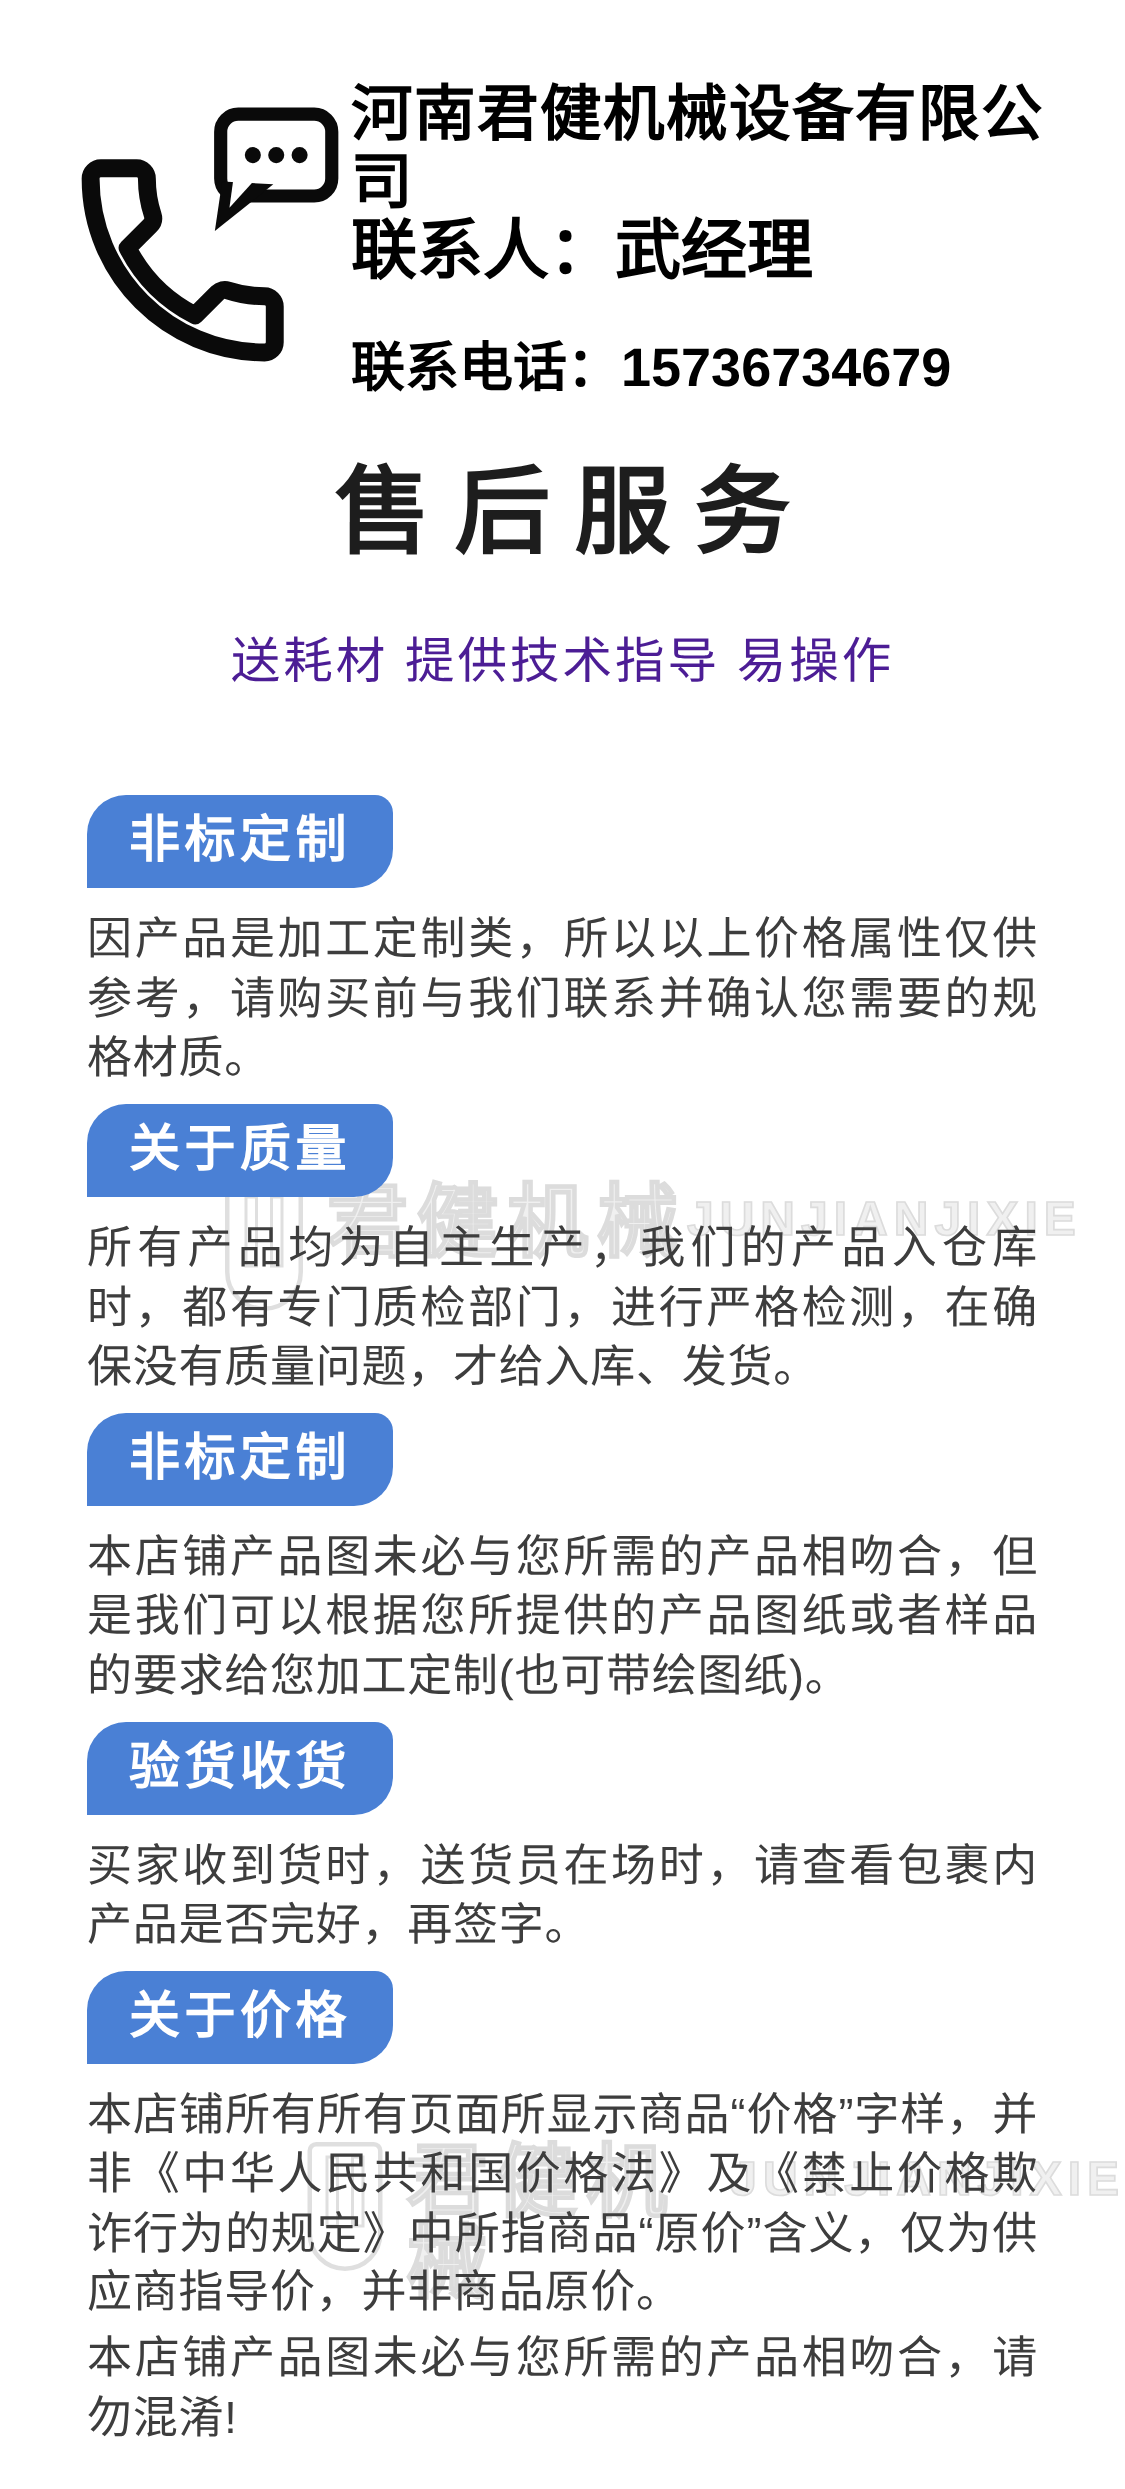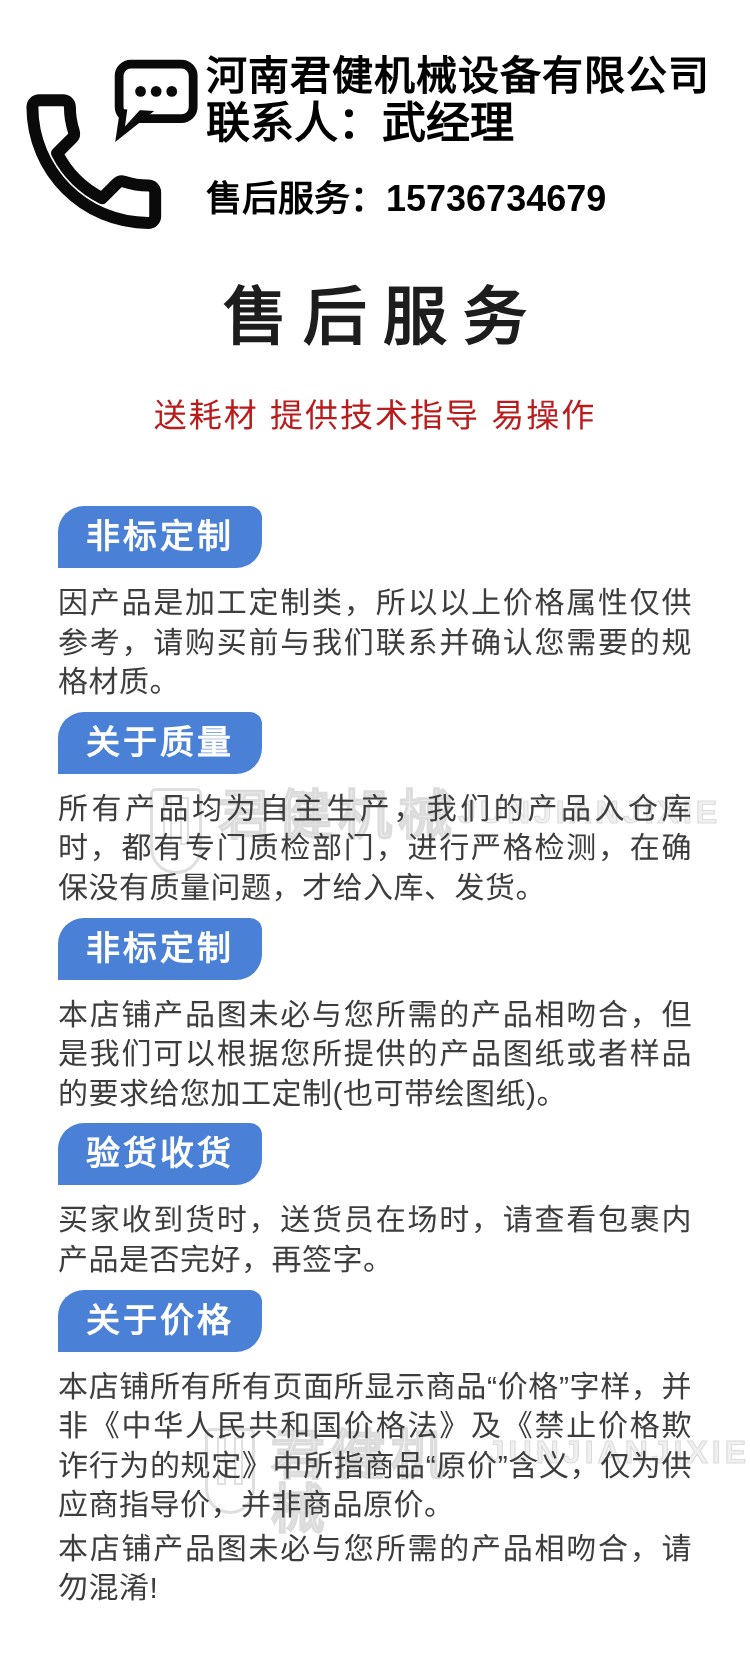--- a/index.html
+++ b/index.html
@@ -9,22 +9,22 @@
     position: relative;
     background: #ffffff;
     overflow: hidden;
     font-family: "Liberation Sans", "DejaVu Sans", sans-serif;
     color: #000;
   }
 
   
   .header {
     display: flex;
-    align-items: flex-start;
-    padding: 50px 20px 0 10px;
+    align-items: center;
+    padding: 50px 20px 0 38px;
     position: relative;
     z-index: 1;
   }
   .icon-wrap { flex: 0 0 auto; }
   .icon-wrap svg { display: block; }
   .header-text { margin-left: 6px; flex: 1; }
   .company {
     font-size: 41px;
     font-weight: 800;
     letter-spacing: 1px;
@@ -45,21 +45,21 @@
     text-indent: 16px;
     margin-top: 42px;
     line-height: 1.1;
     position: relative;
     z-index: 1;
   }
   .hero-subtitle {
     text-align: center;
     font-size: 33px;
     font-weight: 500;
-    color: #b91c1c;
+    color: #4c1d95;
     letter-spacing: 2px;
     margin-top: 44px;
     line-height: 1.2;
     position: relative;
     z-index: 1;
   }
 
   
   .sections {
     padding: 0 58px;
@@ -171,21 +171,21 @@
       <path d="M113,58 L108,92 L148,60 Z" fill="#0a0a0a"></path>
       <path d="M121,54 L118,76 L138,54 Z" fill="#ffffff"></path>
       <circle cx="134" cy="40" r="5.5" fill="#0a0a0a"></circle>
       <circle cx="150" cy="40" r="5.5" fill="#0a0a0a"></circle>
       <circle cx="166" cy="40" r="5.5" fill="#0a0a0a"></circle>
     </svg>
   </div>
   <div class="header-text">
     <div class="company">河南君健机械设备有限公司</div>
     <div class="contact-row"><span>联系人：</span><span>武经理</span></div>
-    <div class="phone-row"><span>售后服务：</span><span>15736734679</span></div>
+    <div class="phone-row"><span>联系电话：</span><span>15736734679</span></div>
   </div>
 </div>
 
 <div class="hero-title">售后服务</div>
 <div class="hero-subtitle">送耗材 提供技术指导 易操作</div>
 
 <div class="sections">
 
   <div class="section">
     <span class="badge">非标定制</span>

